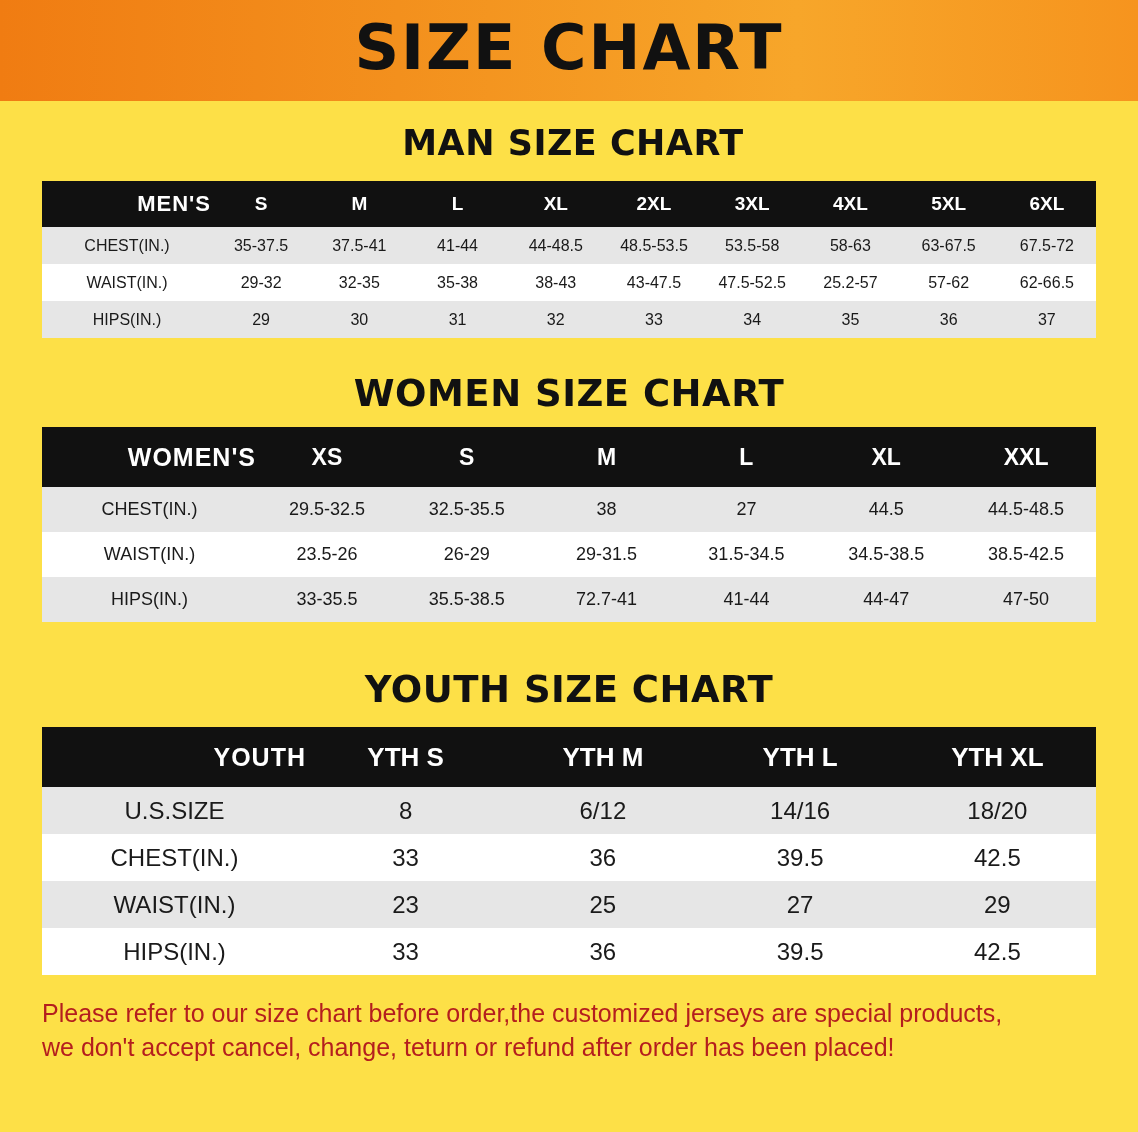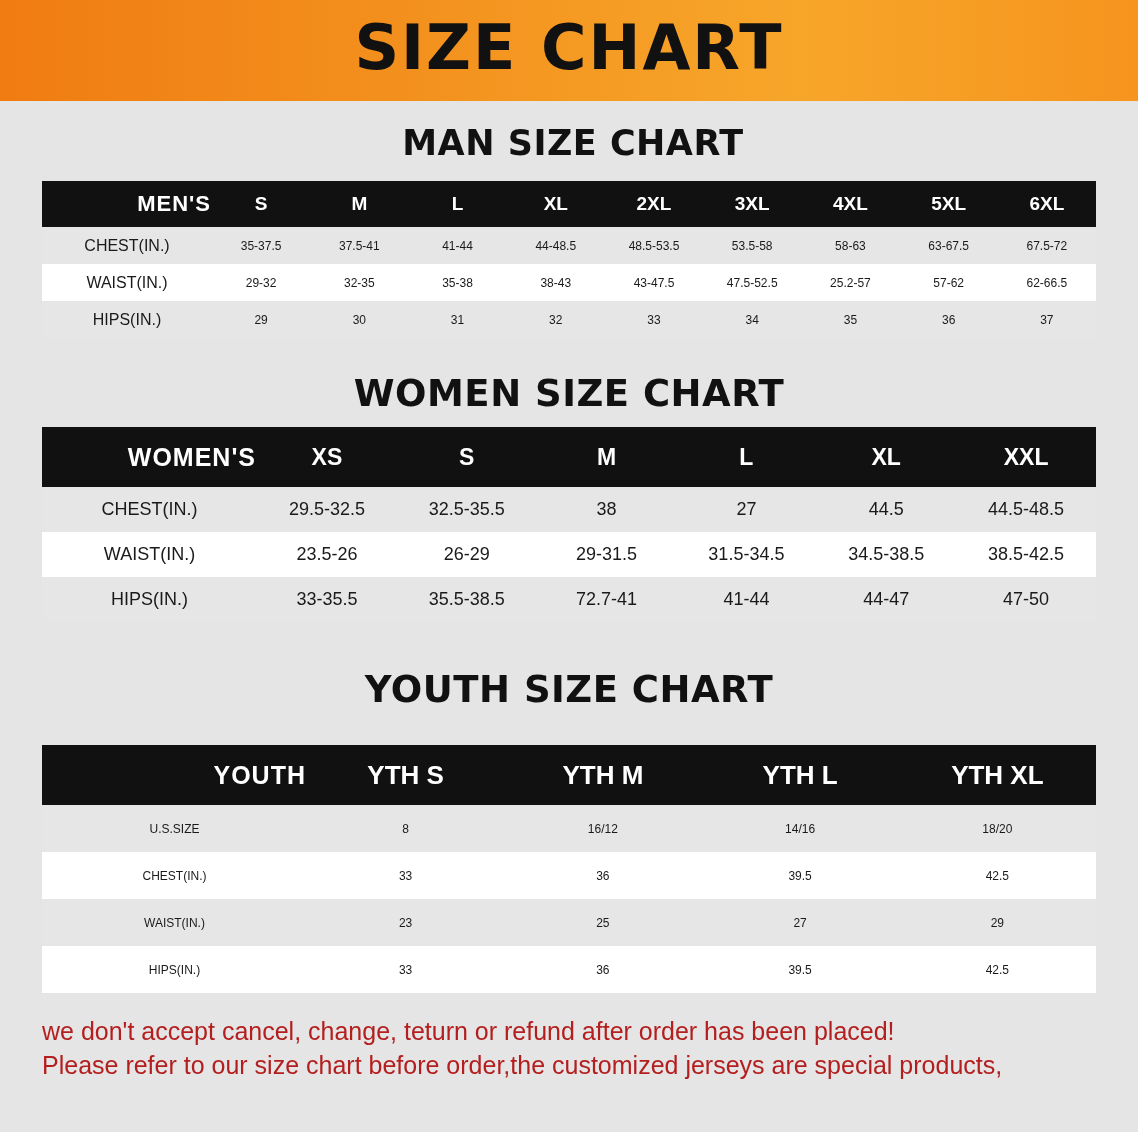--- a/index.html
+++ b/index.html
@@ -10,21 +10,21 @@
     width: 1138px;
     height: 1132px;
     background: #ffffff;
     font-family: "Liberation Sans", sans-serif;
     overflow: hidden;
   }
   .page {
     position: relative;
     width: 1138px;
     height: 1132px;
-    background: #e5e5e5;
+    background: #fde047;
   }
 
   
   .banner {
     width: 100%;
     height: 101px;
     background: linear-gradient(90deg, #f07c12 0%, #f3901d 35%, #f7a62a 70%, #f6941e 100%);
     display: flex;
     align-items: center;
     justify-content: center;
@@ -44,21 +44,21 @@
   .section-title {
     text-align: center;
     font-family: "DejaVu Sans", sans-serif;
     font-weight: bold;
     font-size: 35px;
     color: #111111;
     letter-spacing: 0.5px;
   }
   .section-title.man   { margin: 22px 0 18px 8px; }
   .section-title.women { margin: 34px 0 12px 0; font-size: 37px; }
-  .section-title.youth { margin: 46px 0 34px 0; font-size: 37px; }
+  .section-title.youth { margin: 46px 0 16px 0; font-size: 37px; }
 
   
   .table-wrap {
     padding: 0 42px;
     box-sizing: border-box;
   }
   table.size-table {
     width: 100%;
     border-collapse: collapse;
     table-layout: fixed;
@@ -77,36 +77,36 @@
   }
   table.size-table thead th.corner {
     text-align: right;
     padding-left: 16px;
     letter-spacing: 1px;
   }
 
   
   #men-table thead th { height: 44px; font-size: 19px; }
   #men-table thead th.corner { font-size: 22px; }
-  #men-table tbody td { height: 35px; font-size: 12px; }
+  #men-table tbody td { height: 35px; font-size: 16px; }
   #men-table tbody tr:nth-child(odd)  td { background: #e6e6e6; }
   #men-table tbody tr:nth-child(even) td { background: #ffffff; }
   #men-table tbody td.rowhead { text-align: center; font-size: 16px; }
 
   
   #women-table thead th { height: 58px; font-size: 23px; }
   #women-table thead th.corner { font-size: 25px; }
   #women-table tbody td { height: 43px; font-size: 18px; }
   #women-table tbody tr:nth-child(odd)  td { background: #e6e6e6; }
   #women-table tbody tr:nth-child(even) td { background: #ffffff; }
 
   
   #youth-table thead th { height: 58px; font-size: 26px; }
   #youth-table thead th.corner { font-size: 25px; margin-top: 15px; }
-  #youth-table tbody td { height: 45px; font-size: 12px; }
+  #youth-table tbody td { height: 45px; font-size: 24px; }
   #youth-table tbody tr:nth-child(odd)  td { background: #e6e6e6; }
   #youth-table tbody tr:nth-child(even) td { background: #ffffff; }
 
   
   .footer-note {
     padding: 22px 40px 0 42px;
     font-family: "Liberation Sans", sans-serif;
     font-size: 25px;
     line-height: 1.35;
     color: #b41e1e;
@@ -247,21 +247,21 @@
           <th>YTH S</th>
           <th>YTH M</th>
           <th>YTH L</th>
           <th>YTH XL</th>
         </tr>
       </thead>
       <tbody>
         <tr>
           <td>U.S.SIZE</td>
           <td>8</td>
-          <td>16/12</td>
+          <td>6/12</td>
           <td>14/16</td>
           <td>18/20</td>
         </tr>
         <tr>
           <td>CHEST(IN.)</td>
           <td>33</td>
           <td>36</td>
           <td>39.5</td>
           <td>42.5</td>
         </tr>
@@ -277,17 +277,17 @@
           <td>33</td>
           <td>36</td>
           <td>39.5</td>
           <td>42.5</td>
         </tr>
       </tbody>
     </table>
   </div>
 
   <div class="footer-note">
+    <div>Please refer to our size chart before order,the customized jerseys are special products,</div>
     <div>we don't accept cancel, change, teturn or refund after order has been placed!</div>
-    <div>Please refer to our size chart before order,the customized jerseys are special products,</div>
   </div>
 
 </div>
 
 </body></html>

